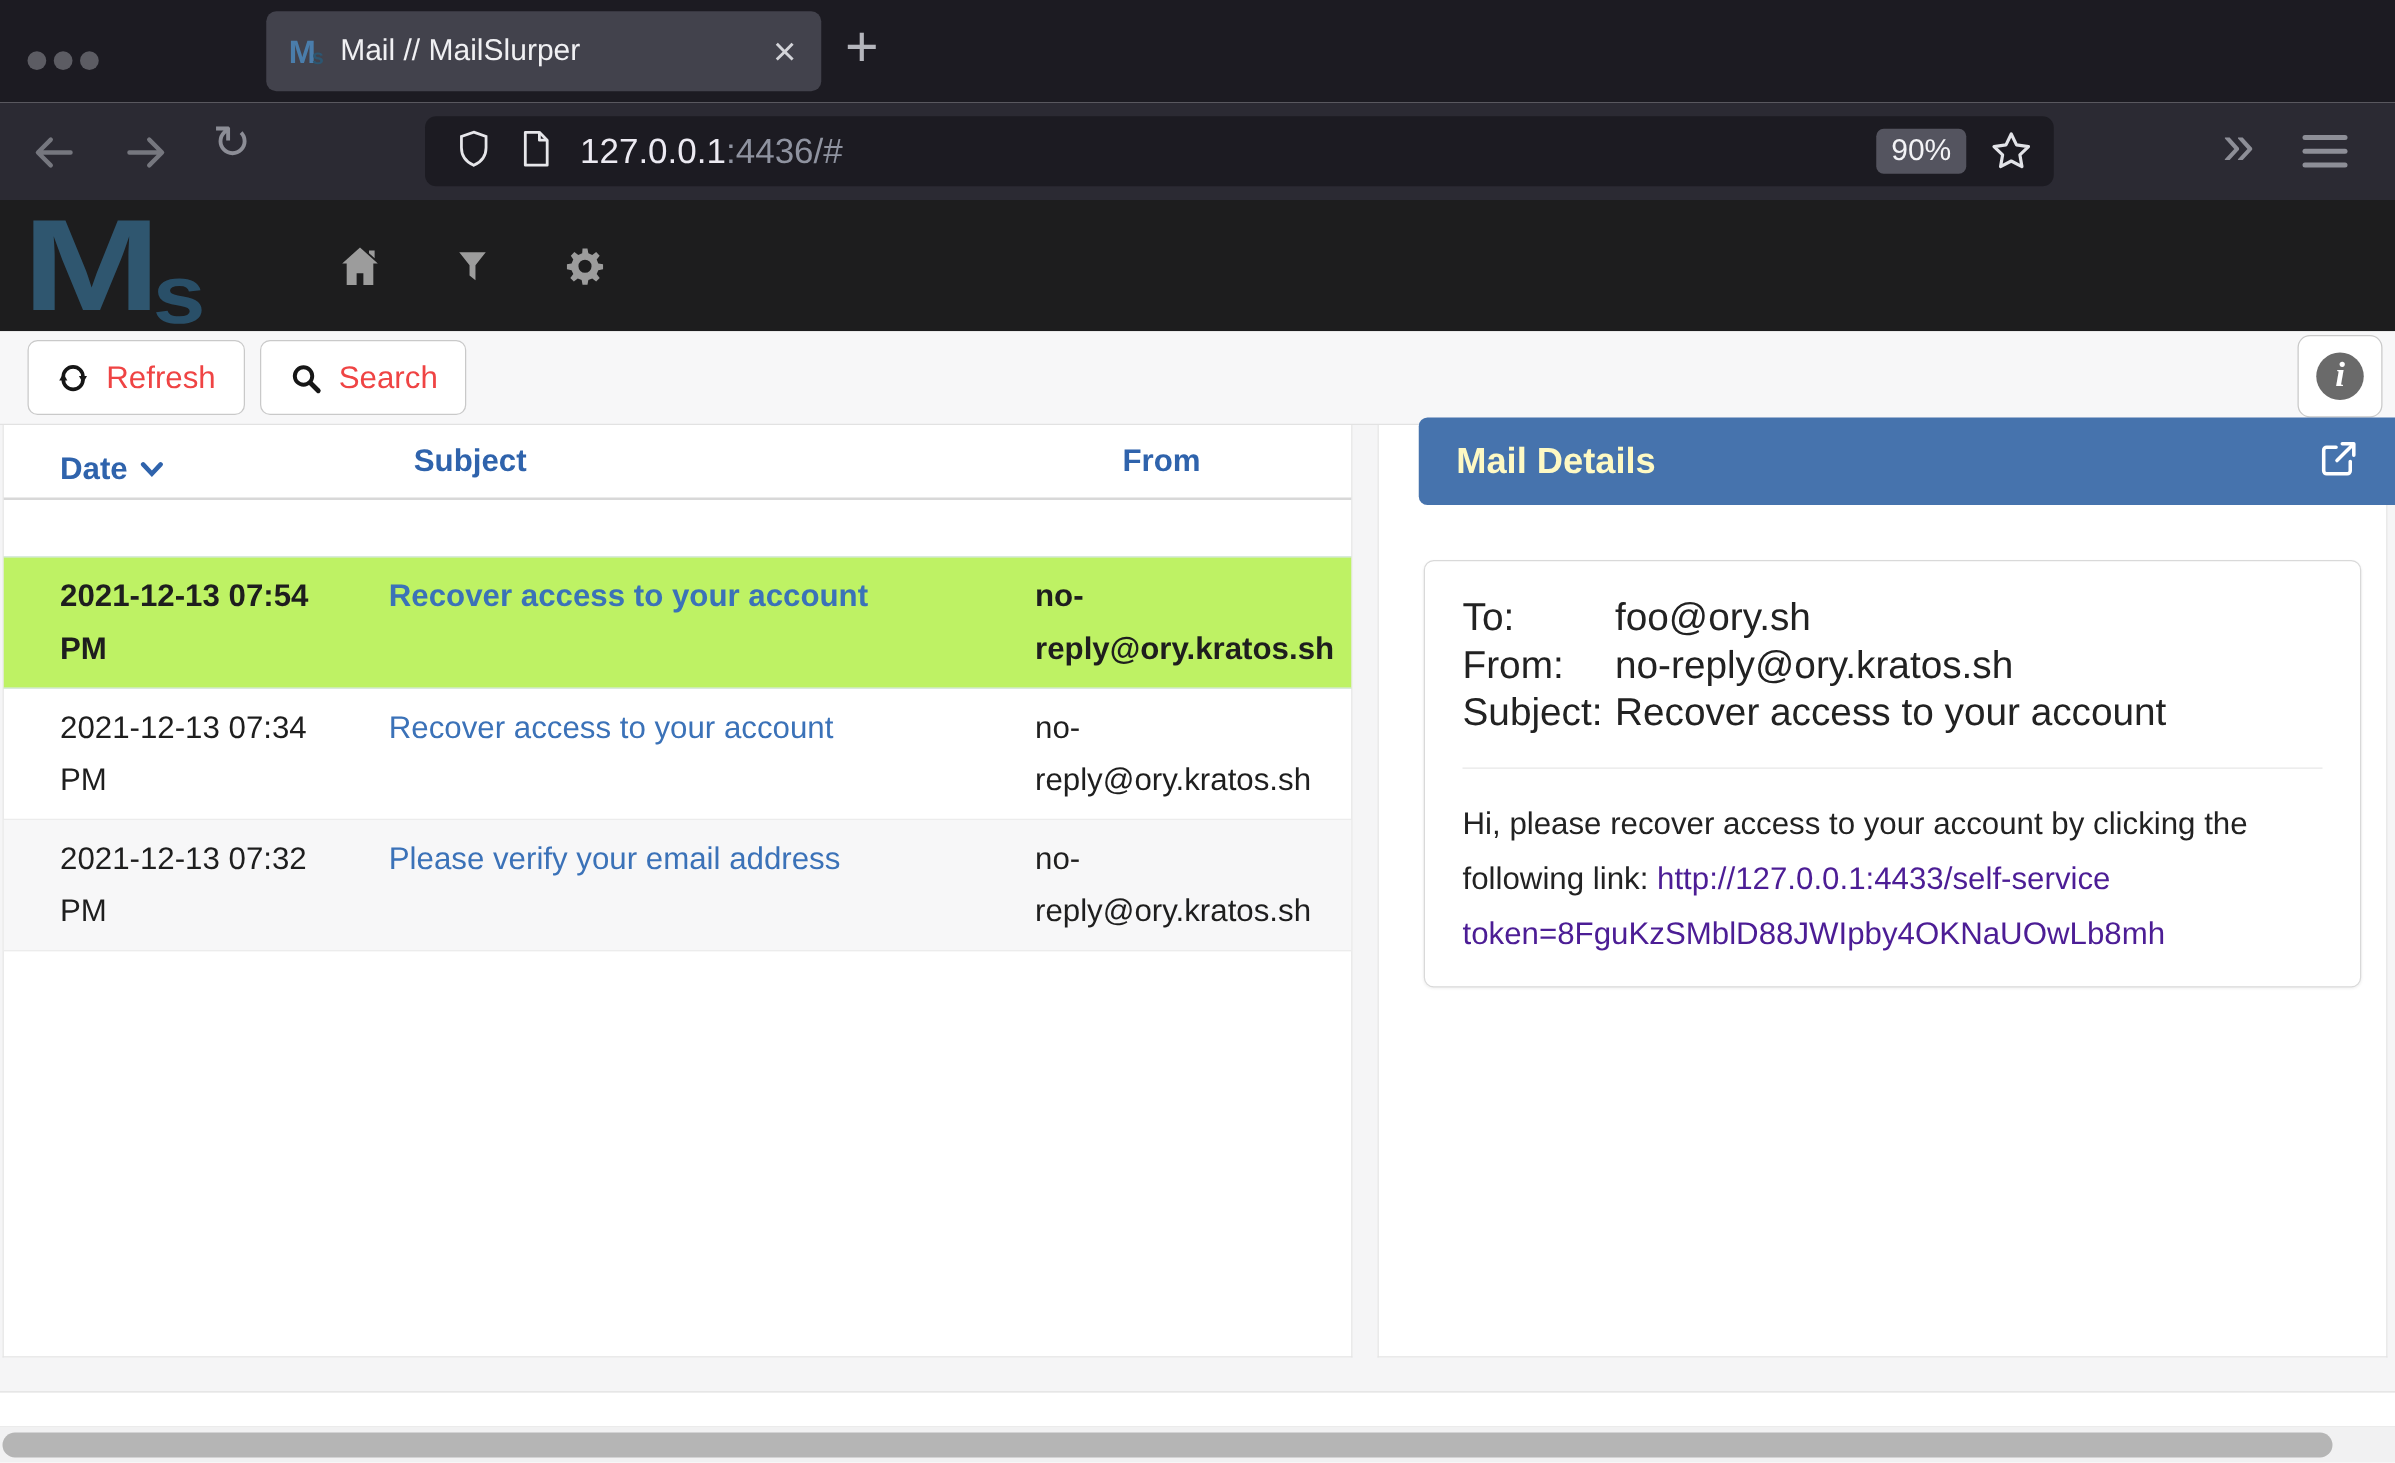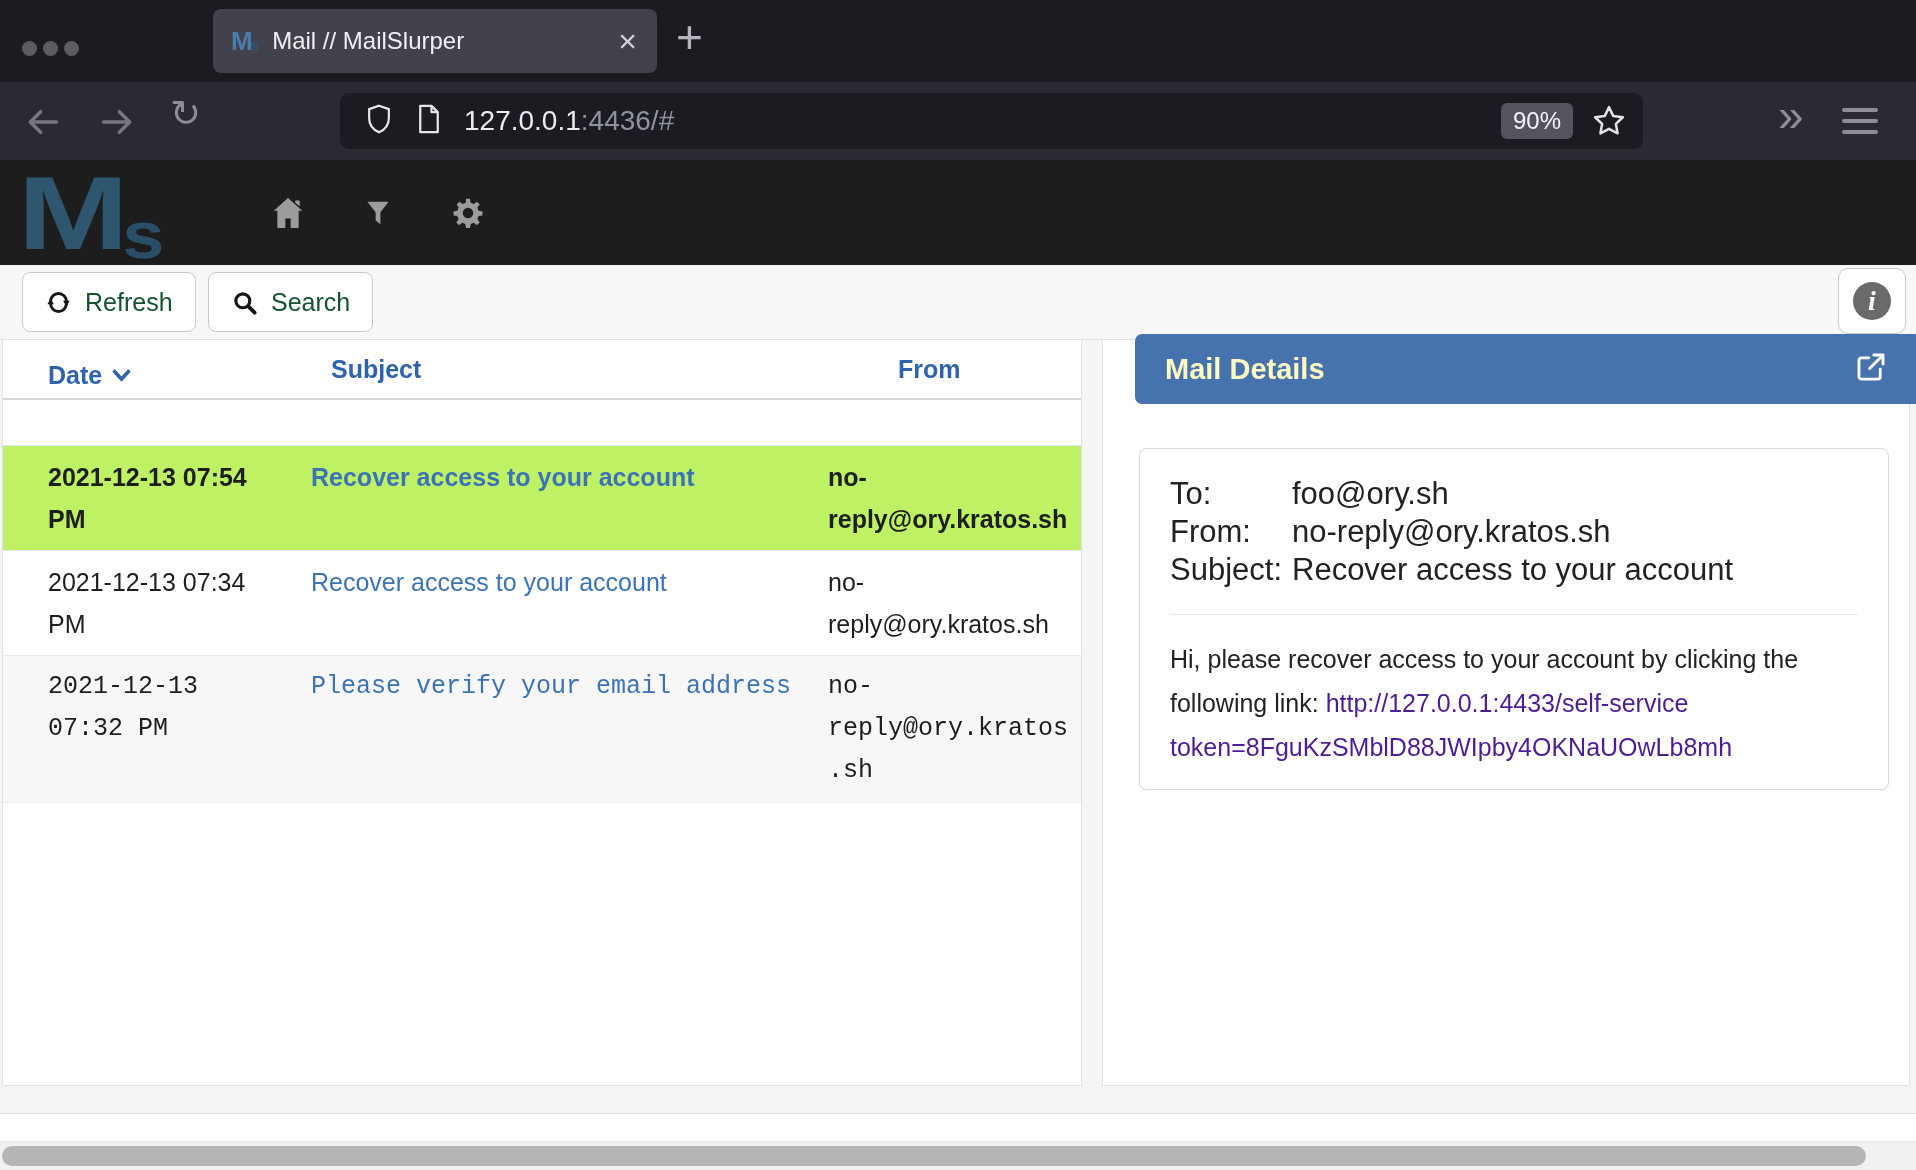--- a/index.html
+++ b/index.html
@@ -41,42 +41,42 @@
   .app-nav { position:relative; height:105px; background:#1d1d1e; }
   .logo { position:absolute; left:30px; top:0; height:105px; display:flex; align-items:center; }
   .logo .lm { font-size:104px; font-weight:bold; color:#2f566f; transform:scaleX(1.28); display:inline-block; line-height:100px; }
   .logo .ls { font-size:66px; font-weight:bold; color:#294f68; margin-left:8px; transform:translateY(22px) scaleX(1.15); display:inline-block; }
   .nav-icons { position:absolute; left:268px; top:0; height:105px; display:flex; align-items:center; gap:50px; }
   .nav-ic { display:flex; align-items:center; justify-content:center; width:40px; }
 
   
   .action-strip { position:relative; height:75px; background:#f7f7f8; border-bottom:1px solid #e2e2e2; }
   .btn { position:absolute; top:7px; height:60px; display:flex; align-items:center; gap:13px;
-         background:#fff; border:1px solid #c9c9c9; border-radius:8px; padding:0 22px; font-size:25px; color:#14532d; cursor:pointer;text-align:right; }
+         background:#fff; border:1px solid #c9c9c9; border-radius:8px; padding:0 22px; font-size:25px; color:#ef4444; cursor:pointer;text-align:right; }
   .btn-refresh { left:22px; } .btn-search { left:208px; }
   .btn-info { position:absolute; right:10px; top:3px; width:68px; height:66px; background:#fff;
               border:1px solid #c9c9c9; border-radius:10px; display:flex; align-items:center; justify-content:center; cursor:pointer; }
   .info-glyph { width:38px; height:38px; border-radius:50%; background:#6a6a6a; color:#fff;
                 font-family:"Liberation Serif", serif; font-style:italic; font-weight:bold; font-size:28px;
                 display:flex; align-items:center; justify-content:center; }
 
   
   .content { position:relative; height:830px; background:#f5f5f6; }
 
   .list-panel { position:absolute; left:2px; top:0; width:1080px; height:746px; background:#fff;
                 border:1px solid #e3e3e3; border-top:none; }
   .thead { display:grid; grid-template-columns:263px 517px 1fr; padding-left:45px; height:60px;
            align-items:center; border-bottom:2px solid #d8d8d8; color:#2f63ac; font-weight:bold; font-size:25px; }
   .th-date { display:flex; align-items:center; gap:10px; cursor:pointer;margin-top:13px; }
   .th-subject { padding-left:20px; }
   .th-from { padding-left:70px; }
   .tbody { margin-top:45px; }
   .row { display:grid; grid-template-columns:263px 517px 1fr; padding:10px 0 10px 45px;
          font-size:25px; line-height:42px; color:#1e1e1e; border-bottom:1px solid #ececec; cursor:pointer; }
-  .row:nth-child(3) { background:#f7f7f8;font-family:Liberation Mono, monospace; }
+  .row:nth-child(3) { background:#f7f7f8; }
   .row.selected { background:#bef264; border-color:#dce8f6; border-top:1px solid #dce8f6; font-weight:bold; }
   .cell-date { max-width:212px; }
   .cell-subject { padding-right:20px; }
   .subject-link { color:#3b72b8; }
   .row.selected .subject-link { font-weight:bold; }
   .cell-from { max-width:248px; overflow-wrap:break-word; }
 
   .details-panel { position:absolute; left:1102px; top:0; width:808px; height:746px; background:#fff;
                    border:1px solid #e3e3e3; border-top:none; }
   .details-header { position:absolute; left:32px; right:-7px; top:-6px; height:70px; background:#4673ad;

